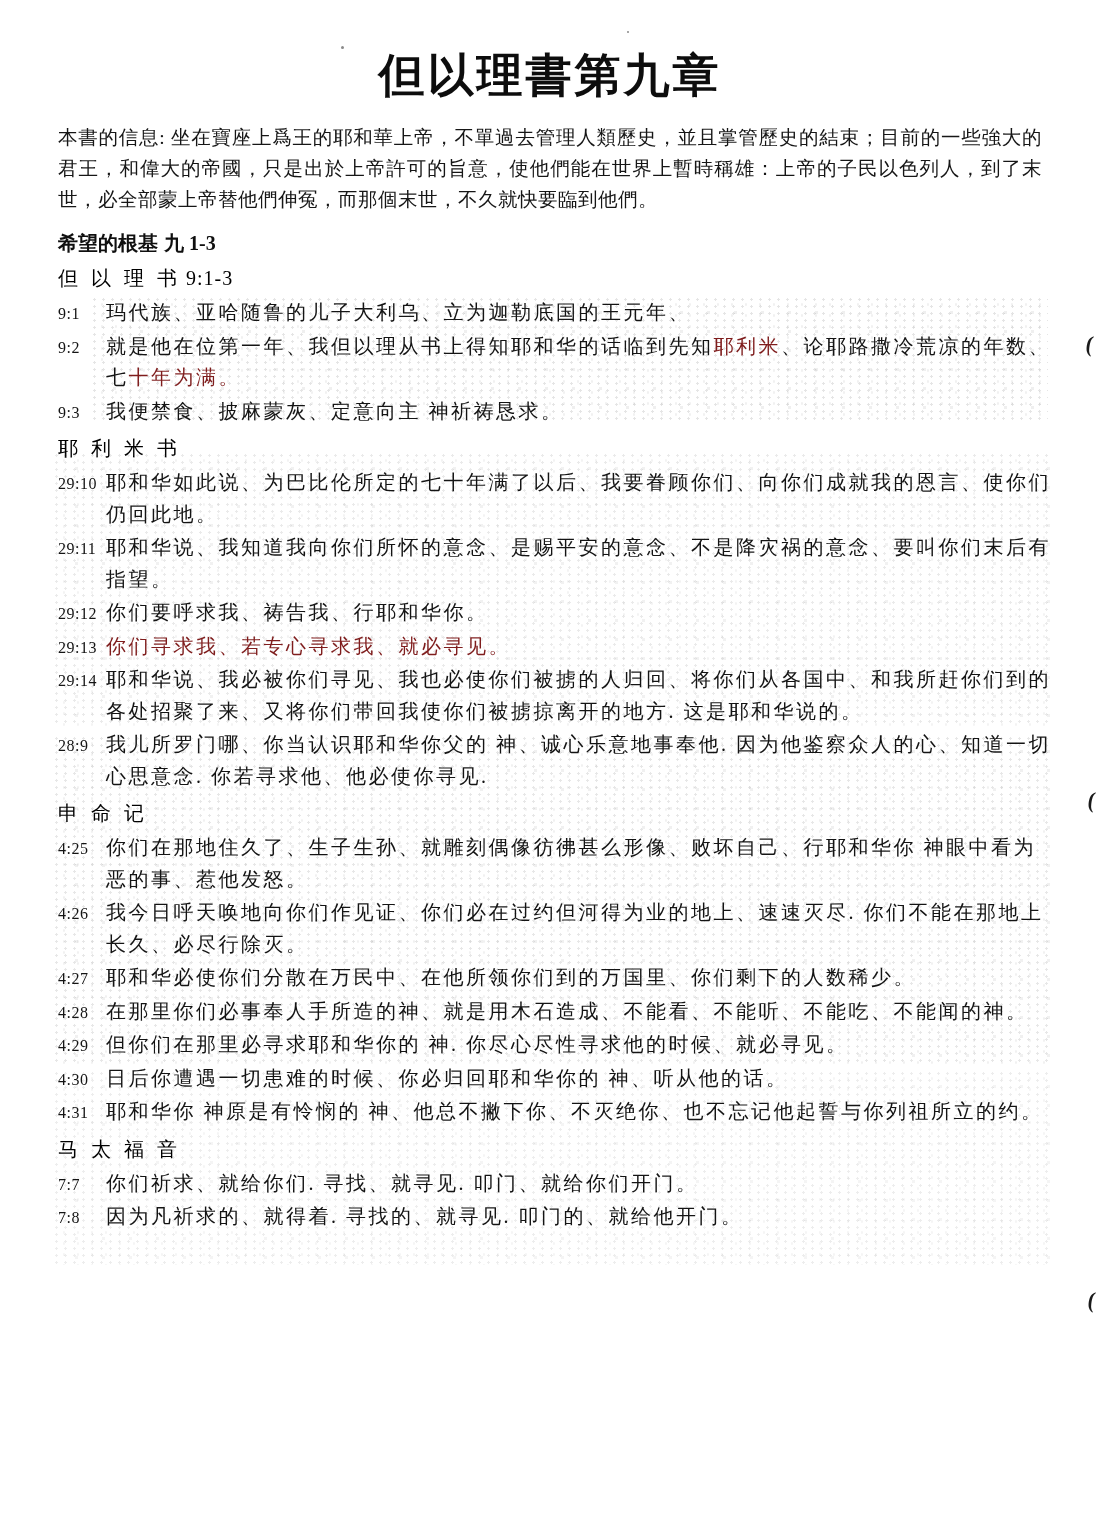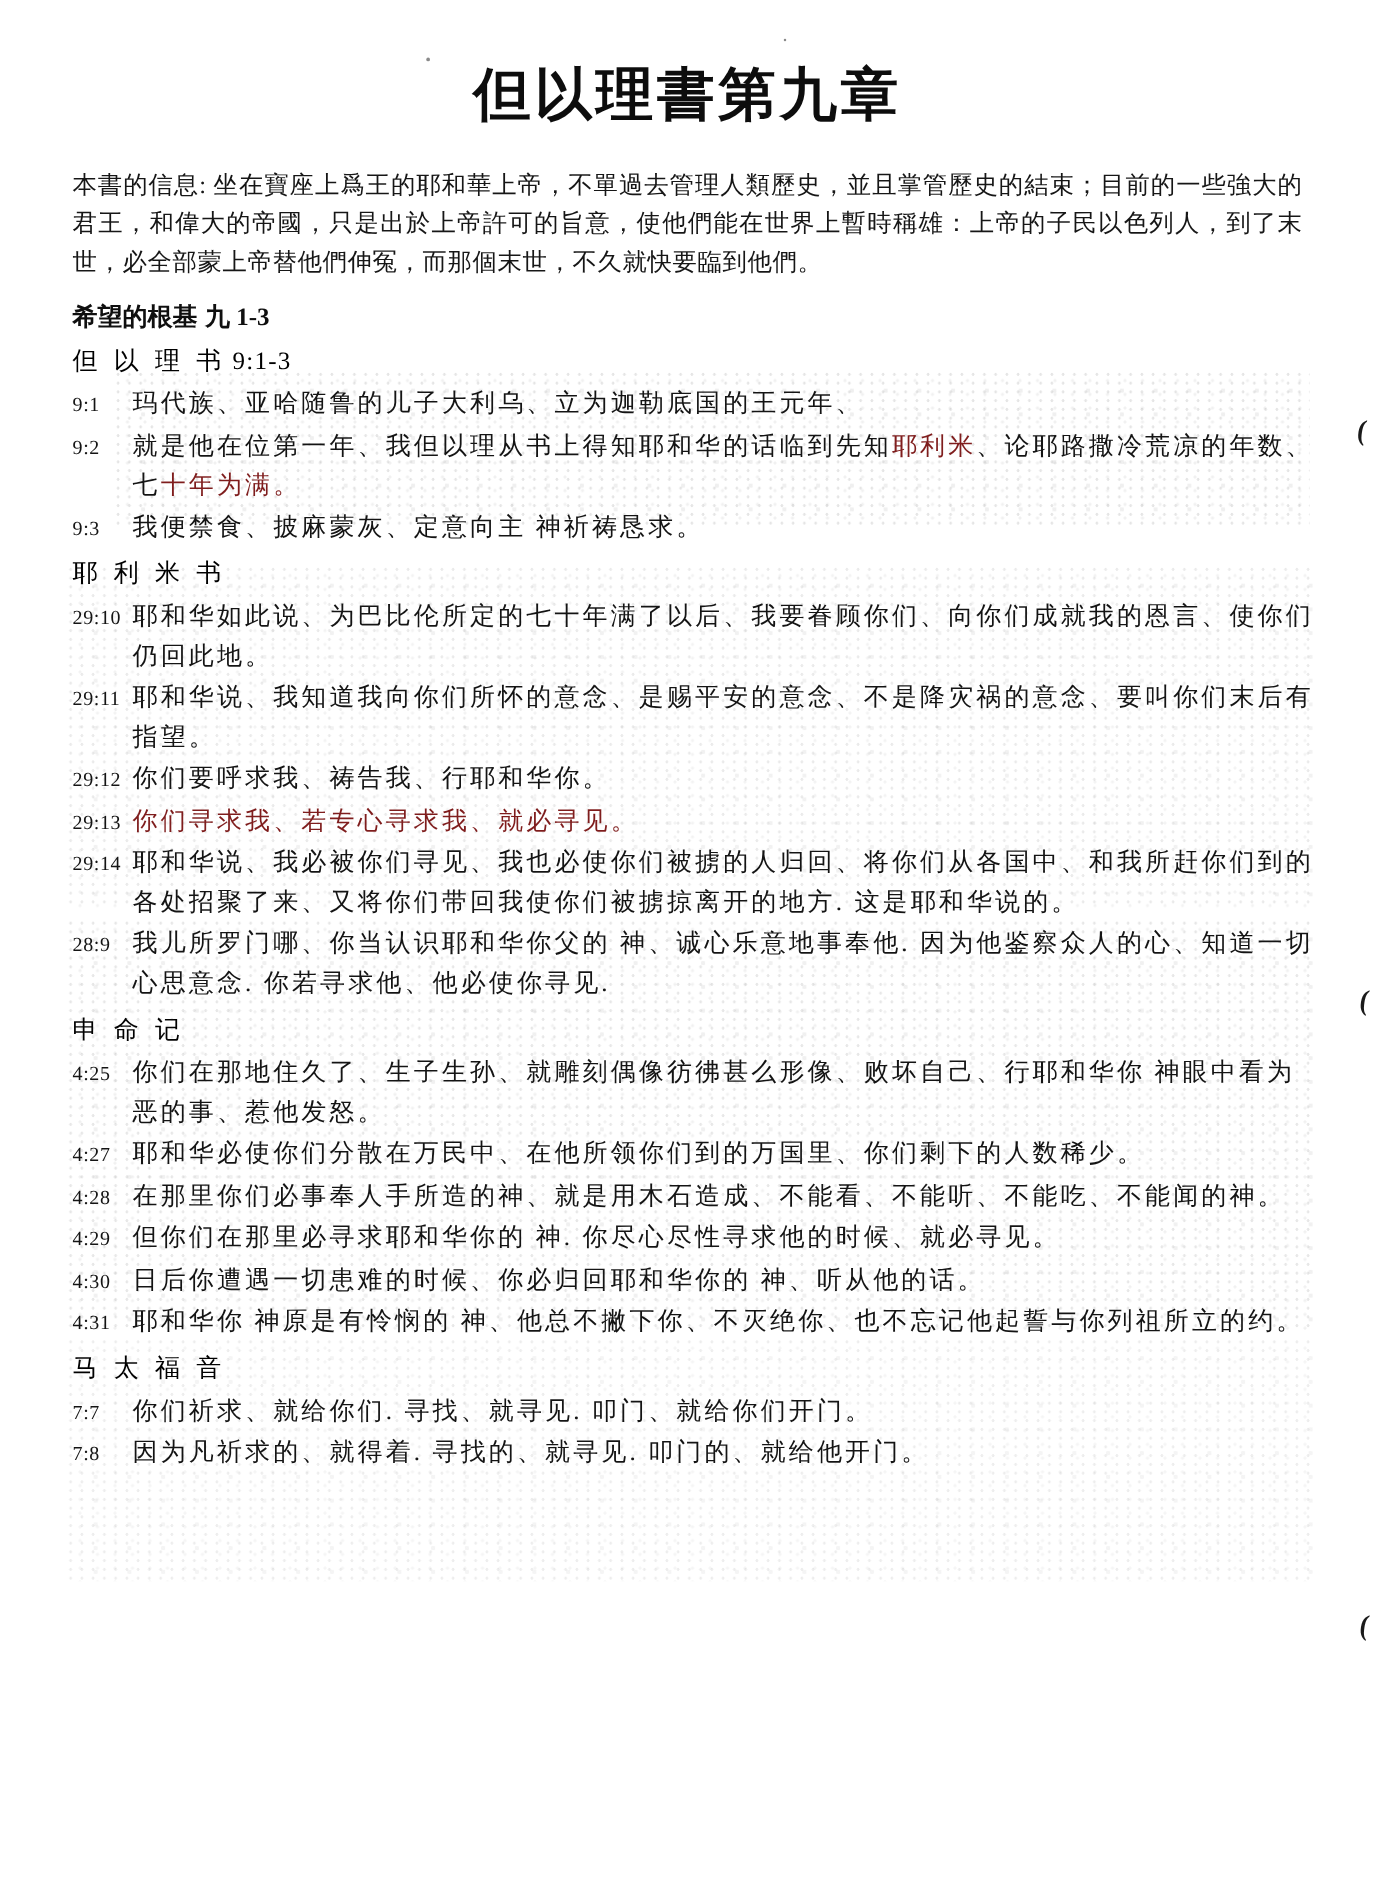--- a/index.html
+++ b/index.html
@@ -17,21 +17,21 @@
     margin: 50px 0 0 0;
     text-align: center;
     font-size: 46px;
     line-height: 52px;
     font-weight: 900;
     letter-spacing: 3px;
     color: #0d0d0d;
   }
   
   .intro {
-    margin: 31px 58px 0 58px;
+    margin: 20px 58px 0 58px;
     font-size: 19.5px;
     line-height: 31px;
     letter-spacing: 0.5px;
     text-align: justify;
     color: #161616;
   }
   
   .subhead {
     margin: 15px 0 0 58px;
     font-size: 20px;
@@ -189,20 +189,24 @@
 
   <div class="bookline">
     <span class="bookname">申命记</span>
   </div>
 
   <div class="verse">
     <span class="vnum">4:25</span>
     <span class="vtext">你们在那地住久了、生子生孙、就雕刻偶像彷彿甚么形像、败坏自己、行耶和华你 神眼中看为恶的事、惹他发怒。</span>
   </div>
 
+  <div class="verse">
+    <span class="vnum">4:26</span>
+    <span class="vtext">我今日呼天唤地向你们作见证、你们必在过约但河得为业的地上、速速灭尽. 你们不能在那地上长久、必尽行除灭。</span>
+  </div>
 
   <div class="verse">
     <span class="vnum">4:27</span>
     <span class="vtext">耶和华必使你们分散在万民中、在他所领你们到的万国里、你们剩下的人数稀少。</span>
   </div>
 
   <div class="verse">
     <span class="vnum">4:28</span>
     <span class="vtext">在那里你们必事奉人手所造的神、就是用木石造成、不能看、不能听、不能吃、不能闻的神。</span>
   </div>

